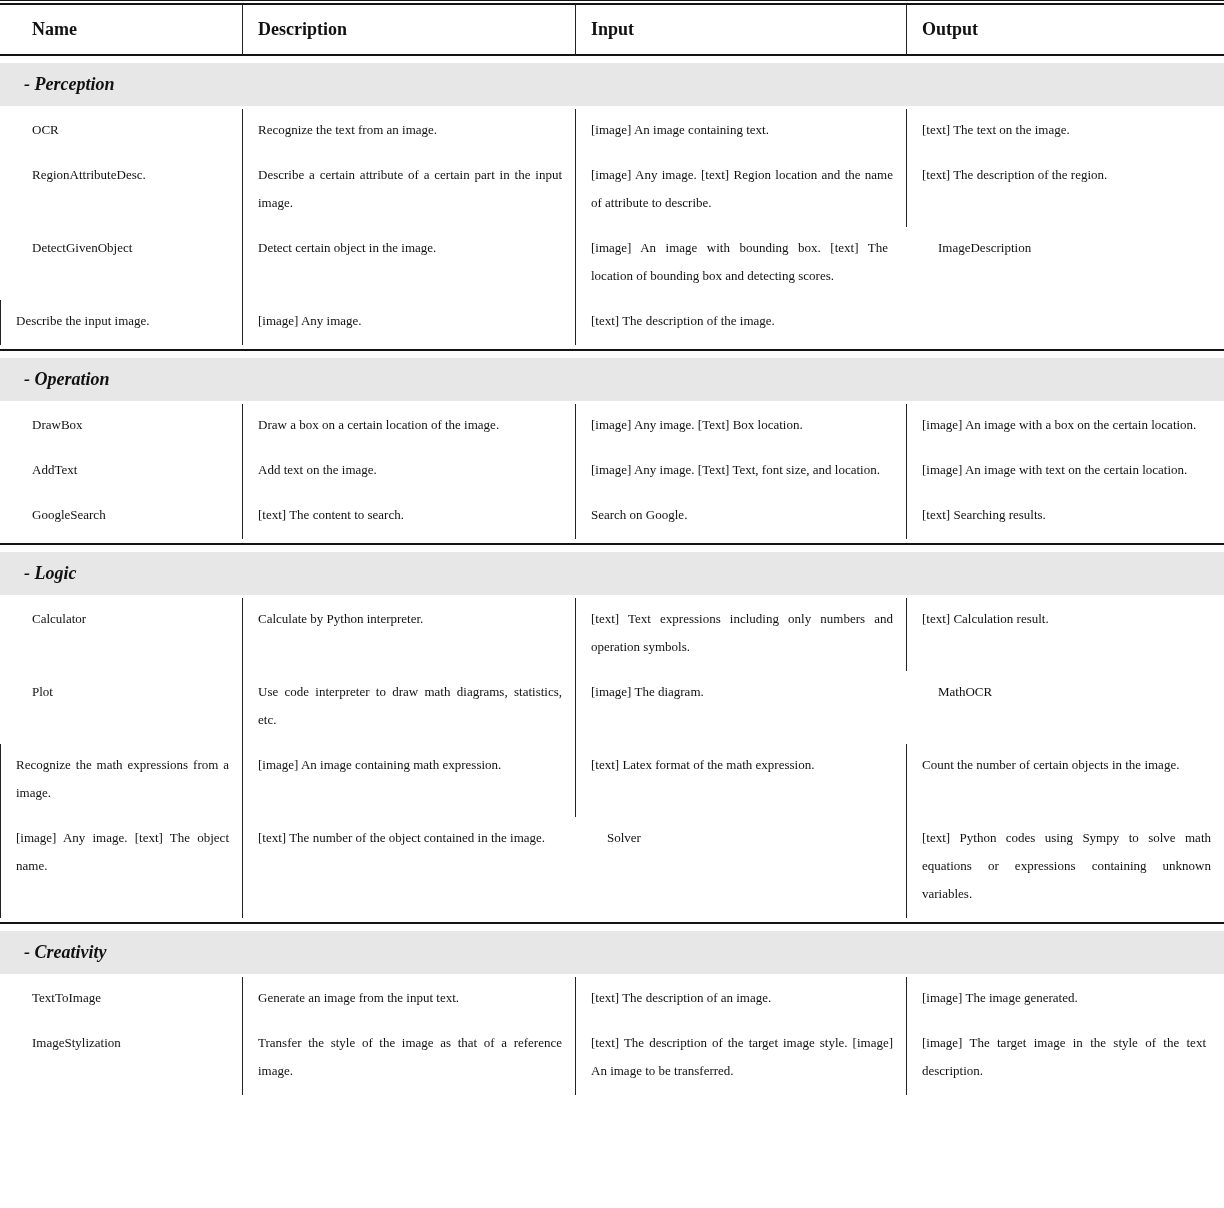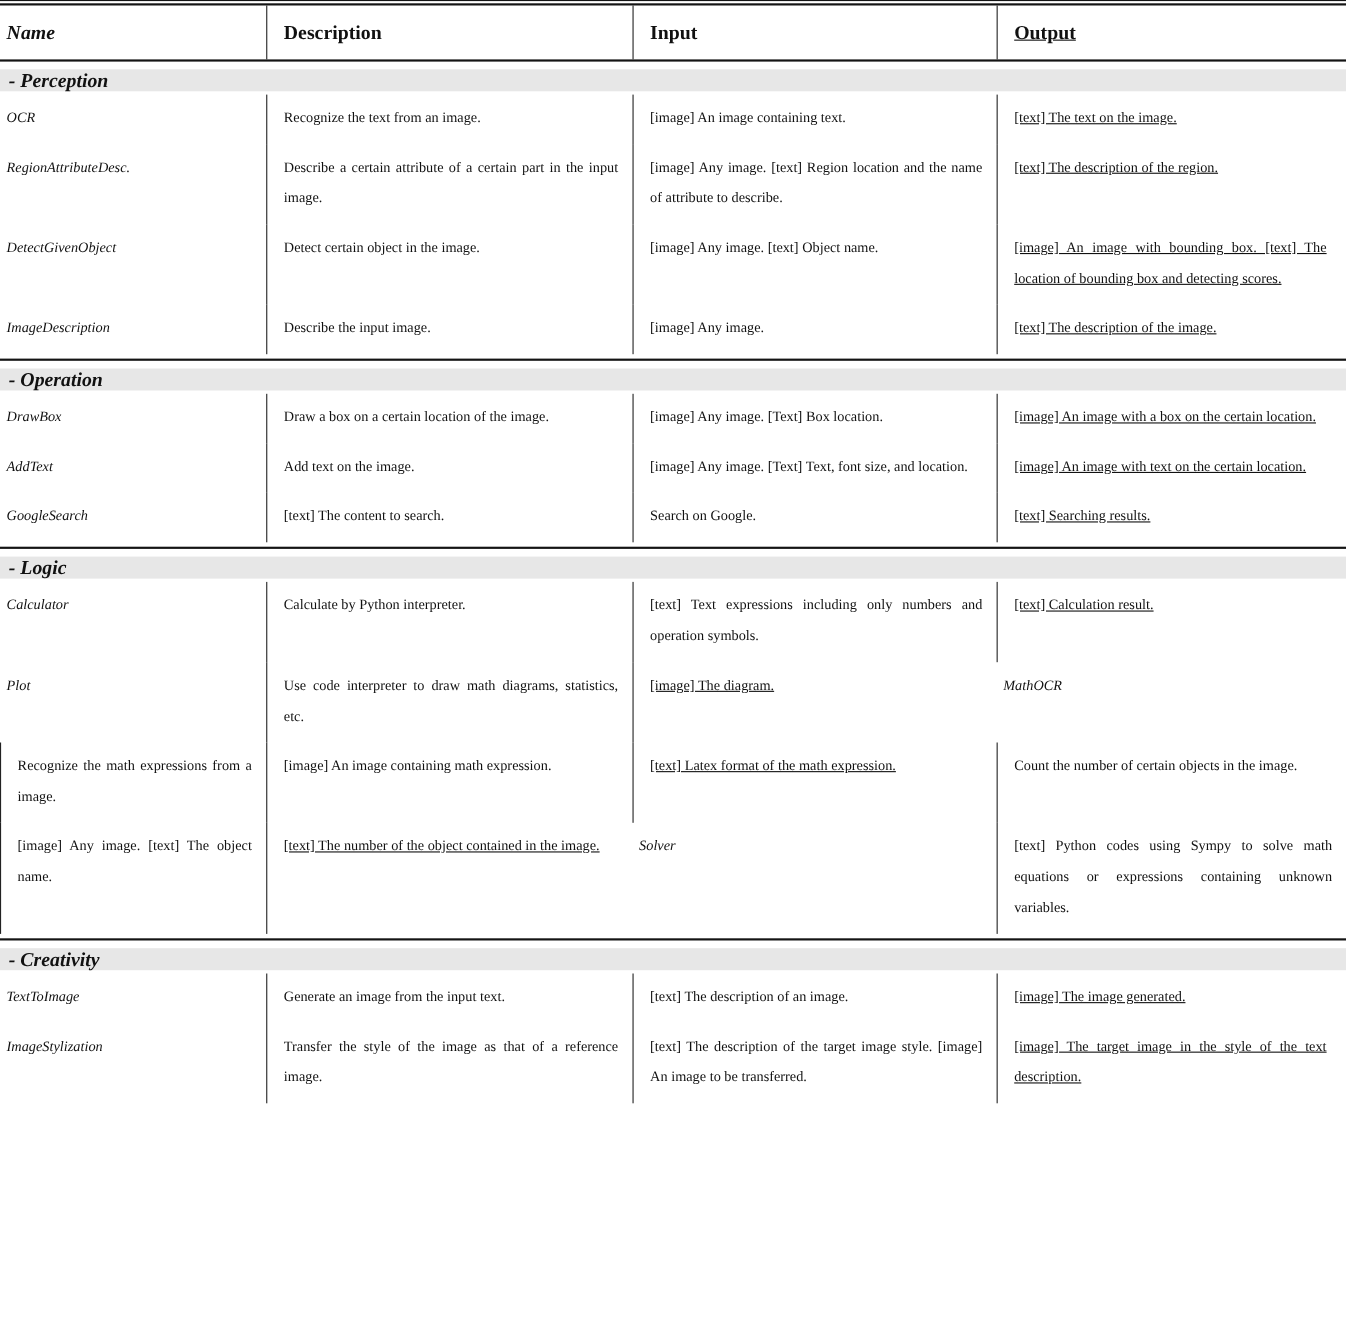--- a/index.html
+++ b/index.html
@@ -32,46 +32,45 @@
     display: grid;
     grid-template-columns: 242px 333px 331px 318px;
   }
   .cell {
     box-sizing: border-box;
     font-size: 13px;
     line-height: 28px;
     padding: 7px 13px 10px 15px;
   }
   .cell.col-name {
-    padding-left: 6px;
+    padding-left: 32px;
     border-left: none;
     text-align: left;
-    font-style: italic;
   }
   .cell.col-desc, .cell.col-input, .cell.col-output {
     border-left: 1.3px solid #222222;
     text-align: justify;
   }
-  .cell.col-output { padding-right: 18px; text-decoration: underline; }
+  .cell.col-output { padding-right: 18px; }
   
   .header-row .cell {
     font-weight: bold;
     font-size: 18px;
     padding-top: 10px;
     padding-bottom: 11px;
     text-align: left;
   }
   
   .section-band {
     background: var(--band-bg, #e7e7e7);
     margin-top: 7px;
-    height: 20px;
+    height: 43px;
     display: flex;
     align-items: center;
-    padding-left: 8px;
+    padding-left: 24px;
     box-sizing: border-box;
   }
   .section-band .band-label {
     font-weight: bold;
     font-style: italic;
     font-size: 18px;
   }
   .section-rows {
     display: grid;
     grid-template-columns: 242px 333px 331px 318px;
@@ -105,21 +104,20 @@
   <div class="cell col-input">[image] An image containing text.</div>
   <div class="cell col-output">[text] The text on the image.</div>
 
   <div class="cell col-name">RegionAttributeDesc.</div>
   <div class="cell col-desc">Describe a certain attribute of a certain part in the input image.</div>
   <div class="cell col-input">[image] Any image. [text] Region location and the name of attribute to describe.</div>
   <div class="cell col-output">[text] The description of the region.</div>
 
   <div class="cell col-name">DetectGivenObject</div>
   <div class="cell col-desc">Detect certain object in the image.</div>
-  <div class="cell col-input">[image] Any image. [text] Object name.</div>
   <div class="cell col-output">[image] An image with bounding box. [text] The location of bounding box and detecting scores.</div>
 
   <div class="cell col-name">ImageDescription</div>
   <div class="cell col-desc">Describe the input image.</div>
   <div class="cell col-input">[image] Any image.</div>
   <div class="cell col-output">[text] The description of the image.</div>
 </div>
   </div>
 
   <div>

